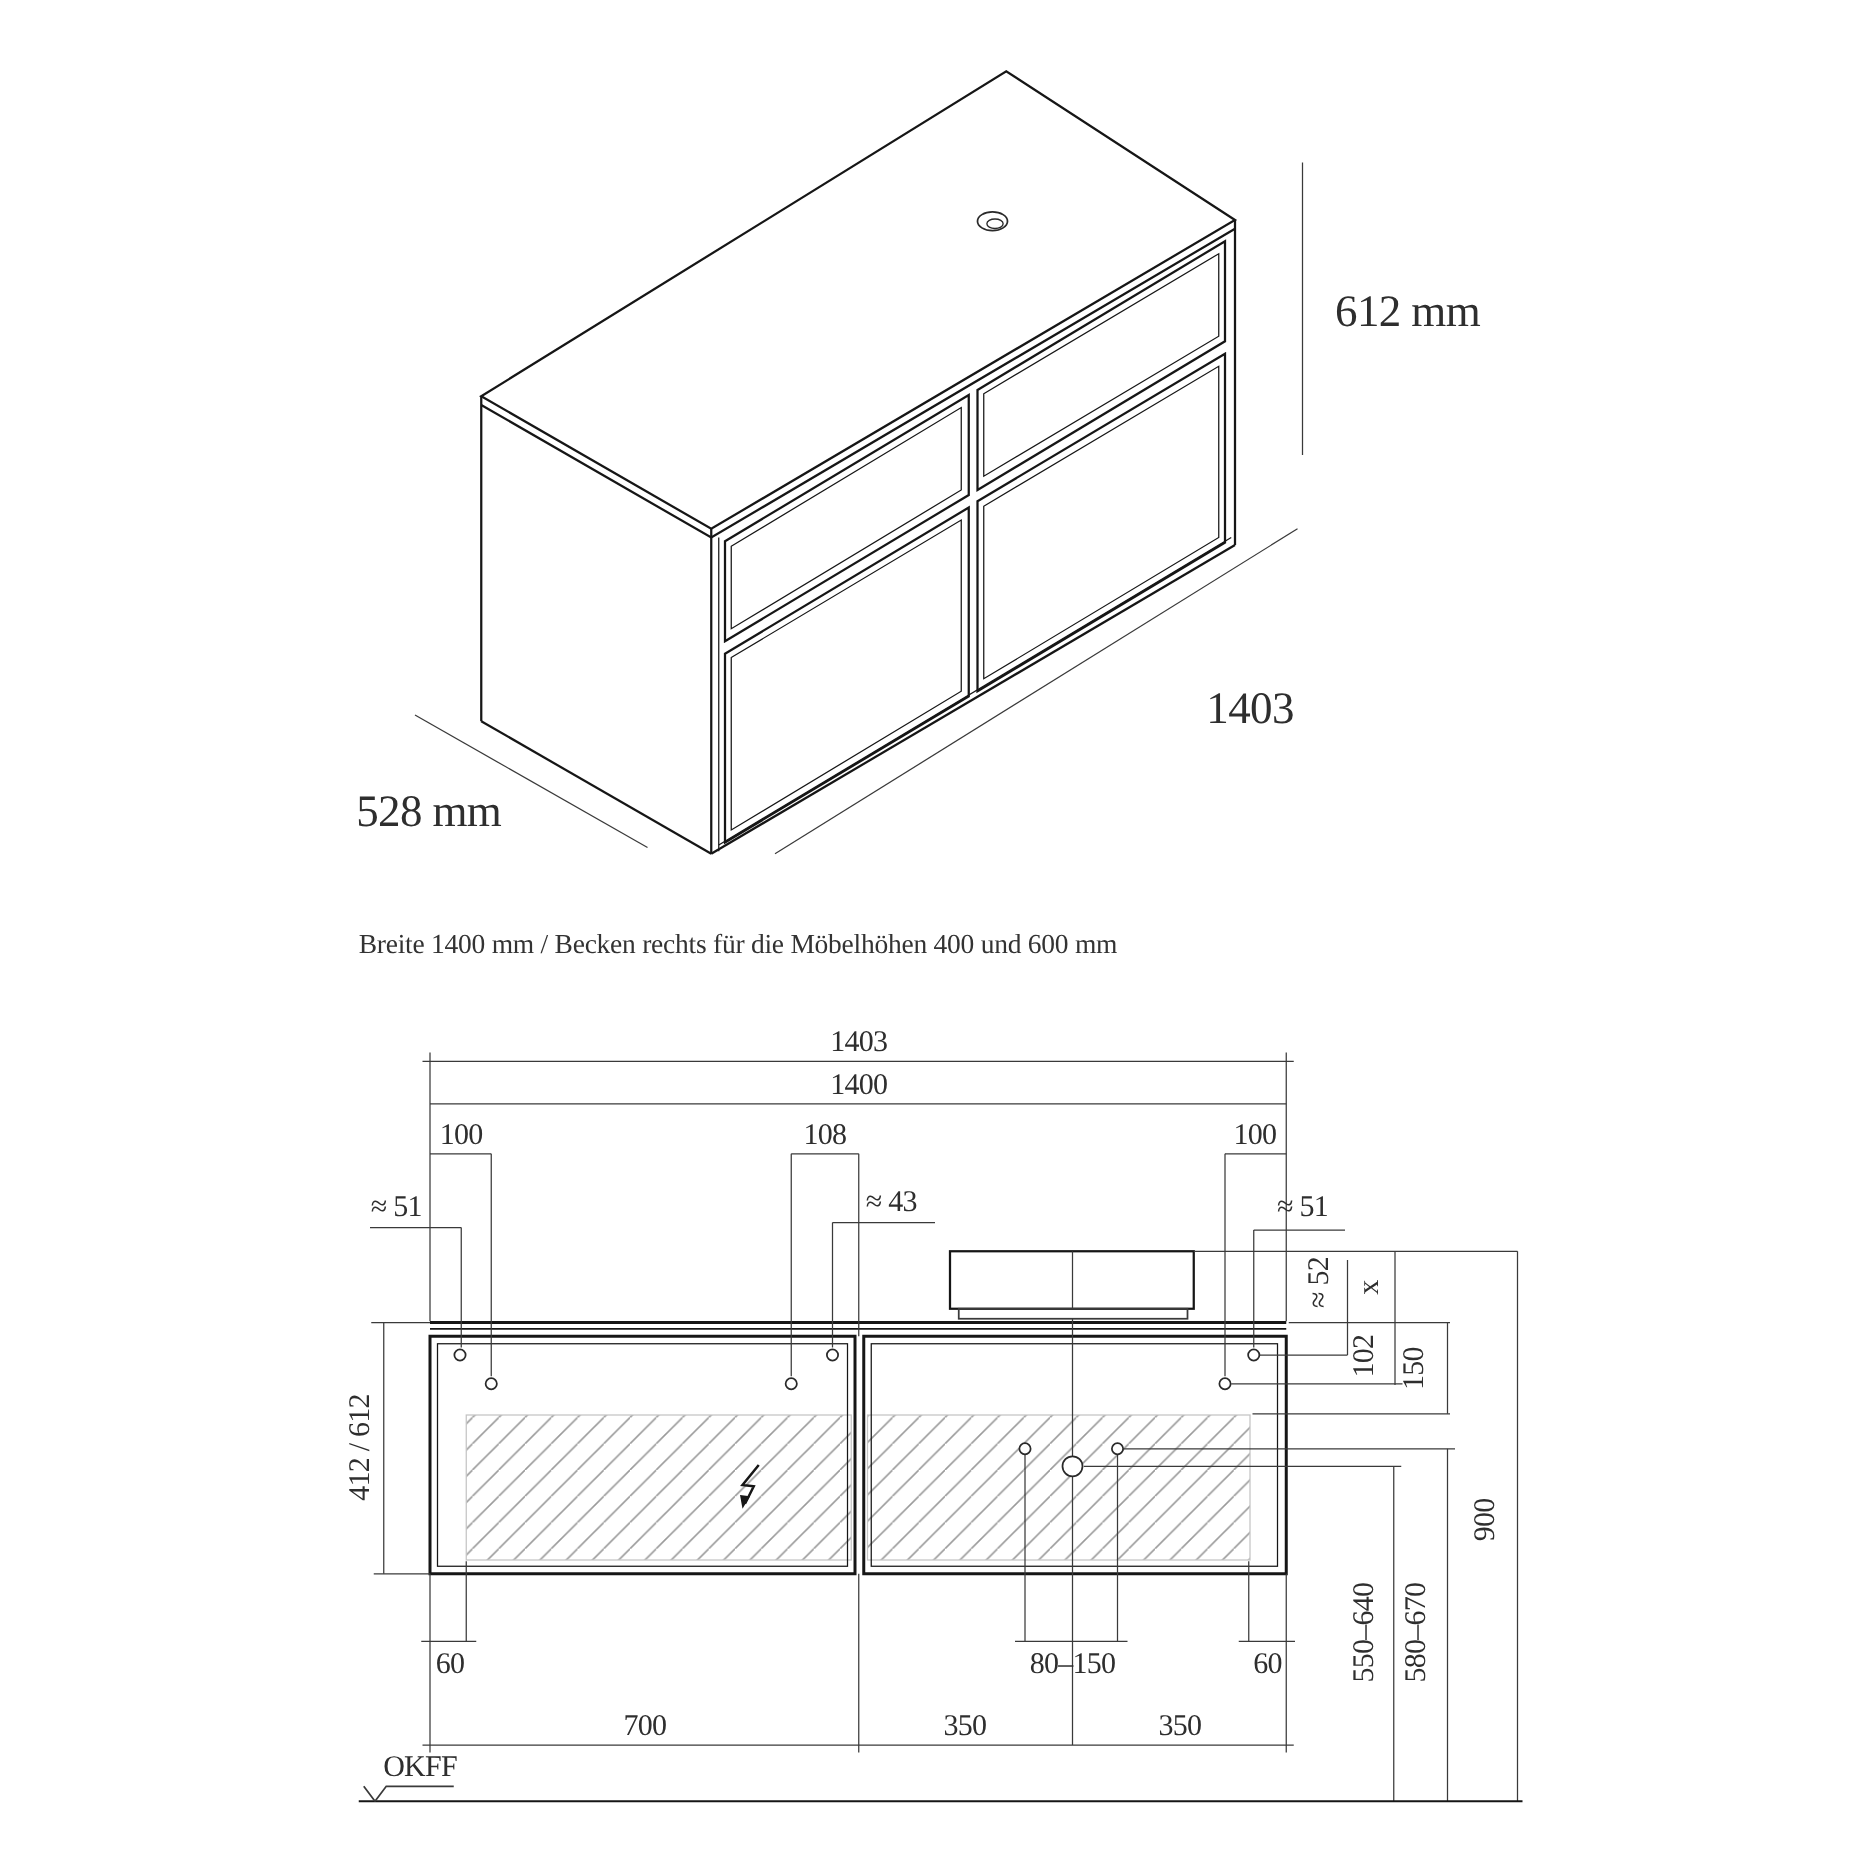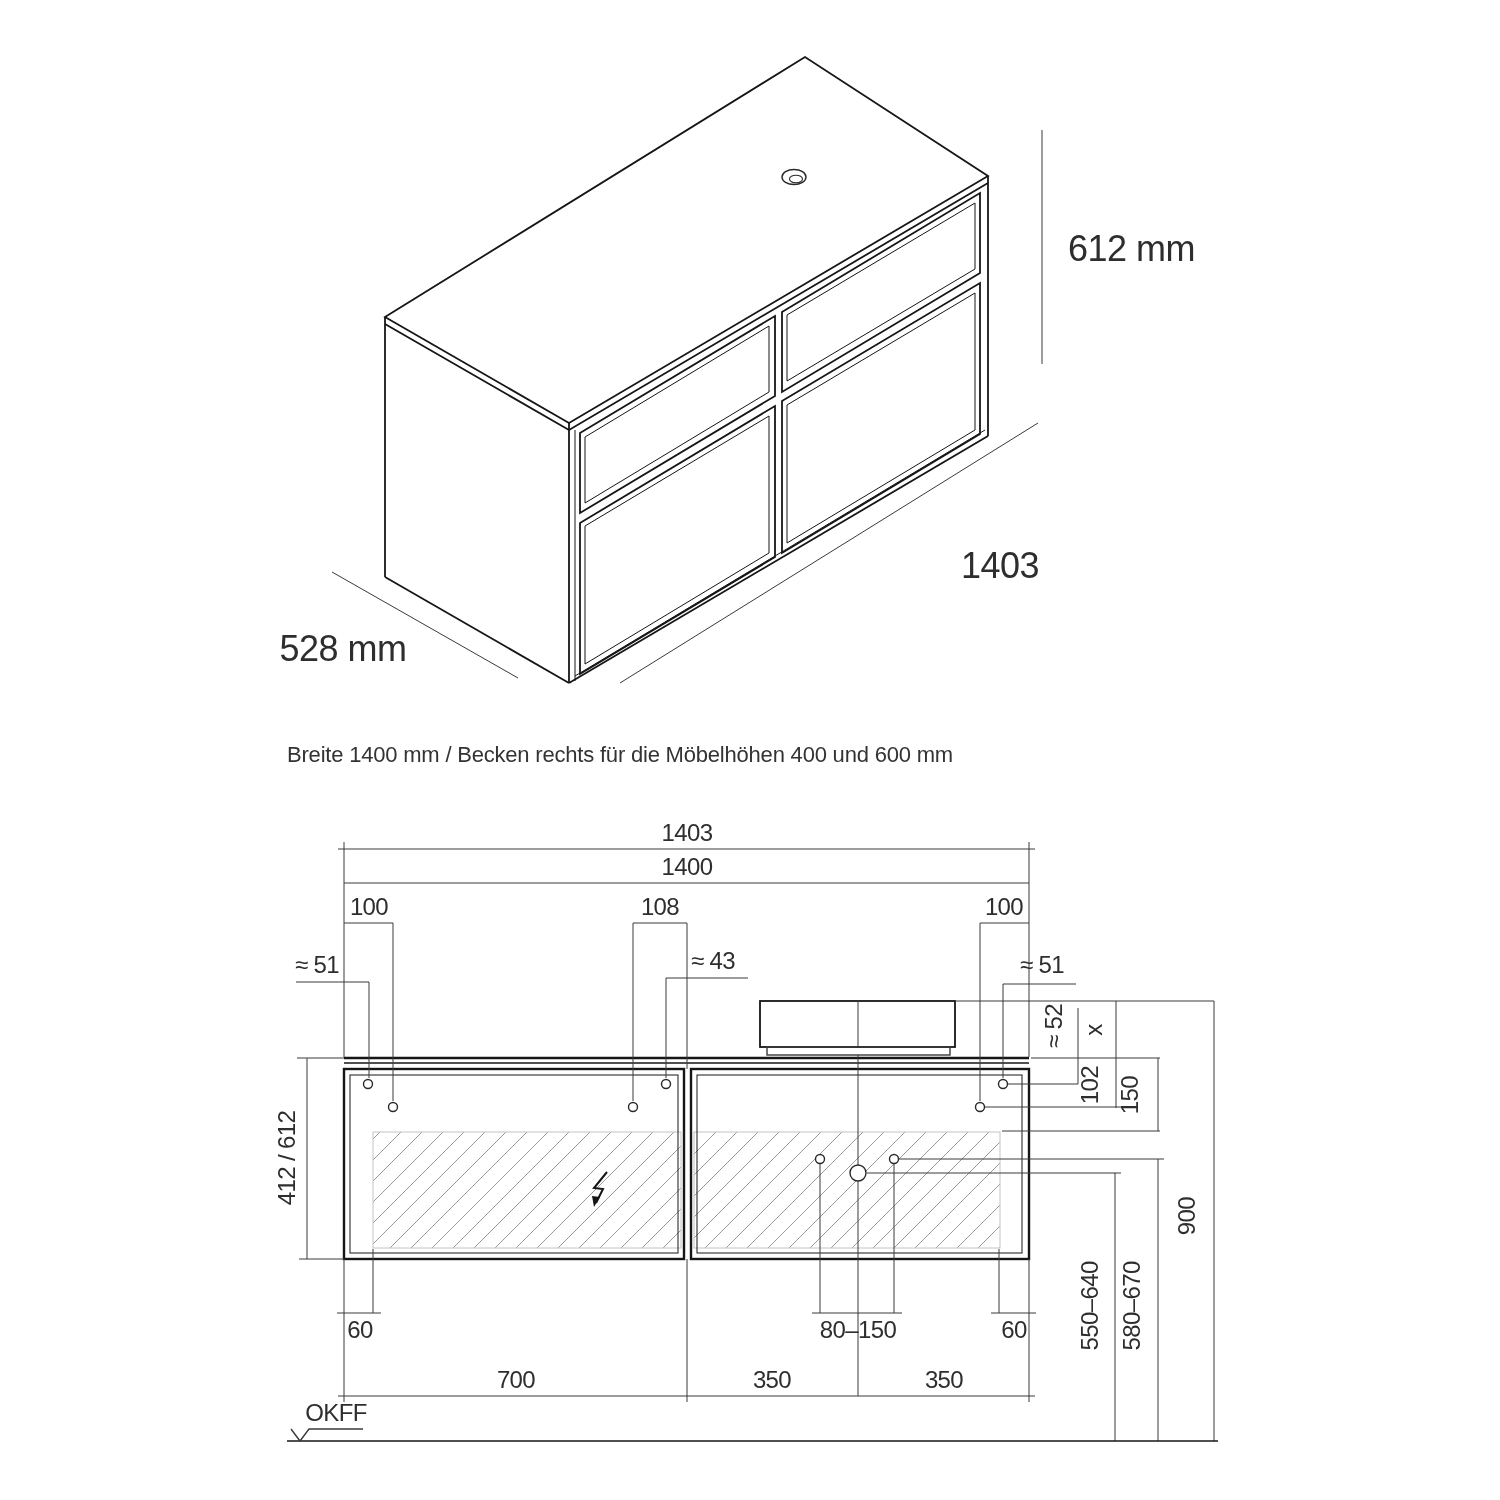--- a/index.html
+++ b/index.html
@@ -1,17 +1,17 @@
 <!DOCTYPE html>
 <html><head>
 <meta charset="utf-8">
 <style>
   html,body{margin:0;padding:0;background:#ffffff;}
   .stage{position:relative;width:1500px;height:1500px;background:#fff;overflow:hidden;
-         font-family:Liberation Sans, sans-serif;}
+         font-family:Liberation Serif, serif;}
   svg{display:block}
   .thin   {stroke:#3a3a3a;stroke-width:1;fill:none;}
   .thin15 {stroke:#3a3a3a;stroke-width:1.4;fill:none;}
   .bold   {stroke:#161616;stroke-width:2.4;fill:none;}
   .med    {stroke:#161616;stroke-width:1.8;fill:none;}
   .lite   {stroke:#161616;stroke-width:1;fill:none;}
   .hatchbox{stroke:#c4c4c4;stroke-width:1;}
   .hole   {stroke:#2a2a2a;stroke-width:1.4;fill:#ffffff;}
   text{fill:#2e2e2e;}
   .dim {font-size:24px;letter-spacing:-0.6px;}

